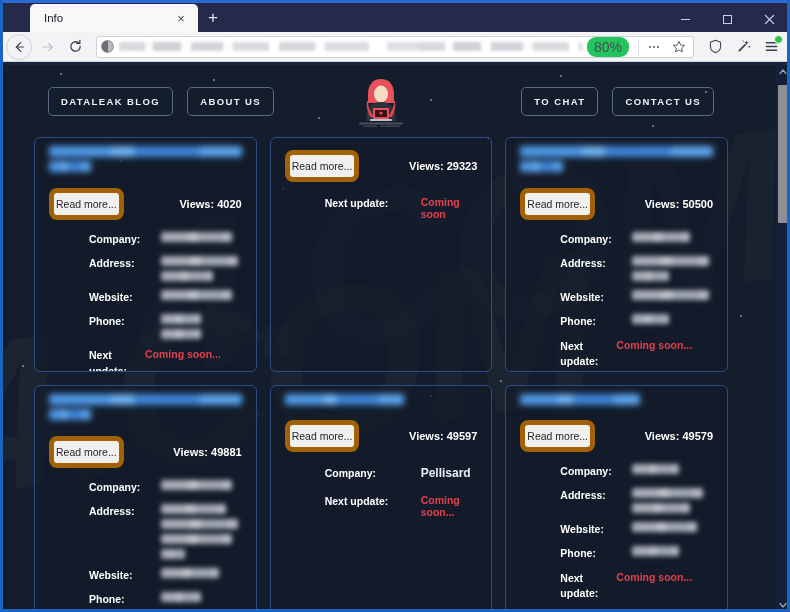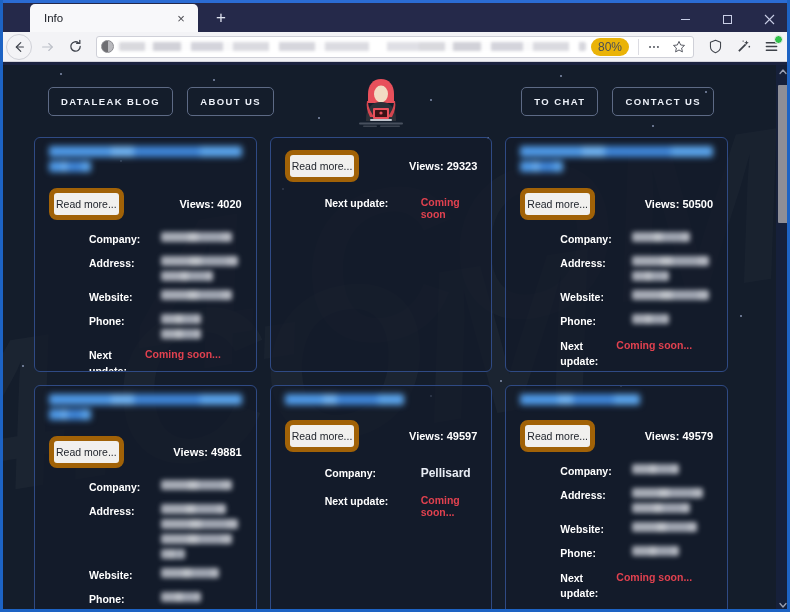--- a/index.html
+++ b/index.html
@@ -12,21 +12,21 @@
   
   #browser { width:790px; height:612px; position:relative; background:#1c2340; }
 
   .titlebar {
     height:32px; background:#25294a; display:flex; align-items:flex-end;
     position:relative; border-top:3px solid #1d63c4;
   }
   .titlebar::before{
     content:""; position:absolute; top:-3px; left:0; right:0; height:3px; background:#2b6cd4;
   }
-  .tabstrip { display:flex; align-items:flex-end; height:32px; padding-left:30px;gap:8px; }
+  .tabstrip { display:flex; align-items:flex-end; height:32px; padding-left:30px; }
   .tab {
     background:#f8f8fa; color:#20232a; height:28px; min-width:168px;
     border-radius:5px 5px 0 0; display:flex; align-items:center;
     padding:0 8px 0 14px; font-size:11.5px; position:relative;
   }
   .tab-title { flex:1; white-space:nowrap; overflow:hidden; }
   .tab-close { width:18px; height:18px; display:flex; align-items:center;
     justify-content:center; font-size:13px; color:#4a4a50; border-radius:3px; }
   .newtab { width:30px; height:28px; display:flex; align-items:center;
     justify-content:center; color:#dfe3f0; font-size:17px; font-weight:300; }
@@ -52,21 +52,21 @@
   .url-blur {
     flex:1; height:9px; border-radius:2px;
     background:repeating-linear-gradient(90deg,
       #d7d7dc 0 26px, #fbfbfc 26px 34px, #cfcfd6 34px 62px, #fdfdfe 62px 72px,
       #d2d2da 72px 104px, #fafafb 104px 114px, #d9d9df 114px 150px, #ffffff 150px 160px,
       #d4d4db 160px 196px, #fcfcfd 196px 206px, #dadae0 206px 250px, #ffffff 250px 268px,
       #dedee4 268px 300px);
     filter: blur(1.6px); opacity:.95;
   }
   .zoom-pill {
-    font-size:12px; color:#4a4e57; background:#eab308; border-radius:9px;
+    font-size:14px; color:#4a4e57; background:#22c55e; border-radius:9px;
     padding:2px 7px; margin-right:4px;
   }
   .urlbar-sep { width:1px; height:16px; background:#dcdce2; }
   .ubtn { width:20px; height:20px; display:flex; align-items:center; justify-content:center; color:#4b4f58; }
   .toolbtn { width:26px; height:26px; display:flex; align-items:center; justify-content:center; color:#3d4149; }
   .hamburger-wrap { position:relative; width:26px; height:26px; display:flex; align-items:center; justify-content:center; }
   .upd-dot { position:absolute; top:1px; right:1px; width:9px; height:9px; border-radius:50%;
              background:#30c04a; border:1px solid #f3f3f6; }
 
   

